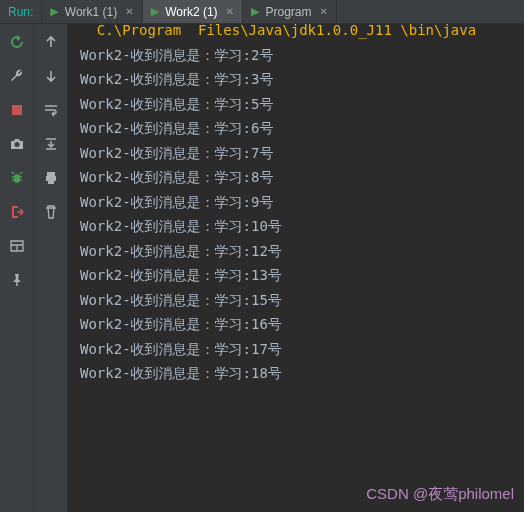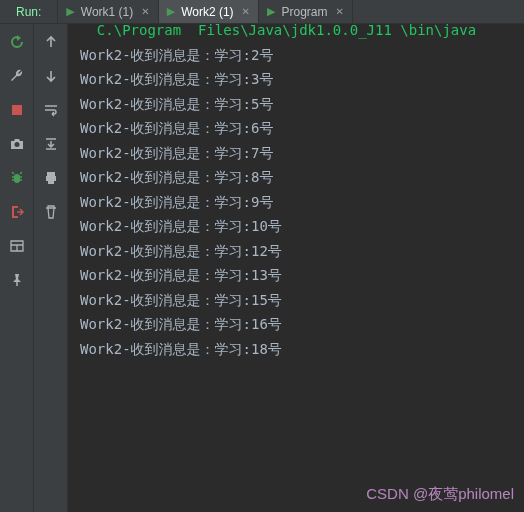--- a/index.html
+++ b/index.html
@@ -13,23 +13,23 @@
     position: relative;
   }
   .header {
     height: 24px;
     background: #3c3f41;
     border-bottom: 1px solid #323232;
     display: flex;
     align-items: stretch;
   }
   .run-label {
-    padding: 0 16px;
+    padding: 0 8px;
     display: flex; align-items: center;
-    color: #86efac;
+    color: #14b8a6;
     font-size: 12px;
     border-right: 1px solid #323232;
   }
   .tab {
     display: flex; align-items: center;
     padding: 0 8px;
     gap: 6px;
     border-right: 1px solid #323232;
     color: #bbbbbb;
     cursor: pointer;
@@ -67,21 +67,21 @@
     background: #2b2b2b;
     padding: 6px 0 6px 12px;
     font-family: "Consolas","Menlo",monospace;
     font-size: 14px;
     line-height: 24.5px;
     color: #a9b7c6;
     overflow: hidden;
     position: relative;
   }
   .console .line { white-space: pre; }
-  .console .first { color:#22c55e; margin-top:-12px;}
+  .console .first { color:#eab308; margin-top:-12px;}
   .watermark {
     position: absolute;
     right: 10px; bottom: 6px;
     color: #f0abfc;
     font-size: 15px;
     opacity: 0.7;
     font-family: "Segoe UI", Arial, sans-serif;
     pointer-events: none;
   }
 </style>
@@ -198,17 +198,18 @@
         <div class="line">Work2-收到消息是：学习:5号</div>
         <div class="line">Work2-收到消息是：学习:6号</div>
         <div class="line">Work2-收到消息是：学习:7号</div>
         <div class="line">Work2-收到消息是：学习:8号</div>
         <div class="line">Work2-收到消息是：学习:9号</div>
         <div class="line">Work2-收到消息是：学习:10号</div>
         <div class="line">Work2-收到消息是：学习:12号</div>
         <div class="line">Work2-收到消息是：学习:13号</div>
         <div class="line">Work2-收到消息是：学习:15号</div>
         <div class="line">Work2-收到消息是：学习:16号</div>
+        <div class="line">Work2-收到消息是：学习:17号</div>
         <div class="line">Work2-收到消息是：学习:18号</div>
       </div>
     <div class="watermark">CSDN @夜莺philomel</div>
   </div>
 </div>
 
 </body></html>

